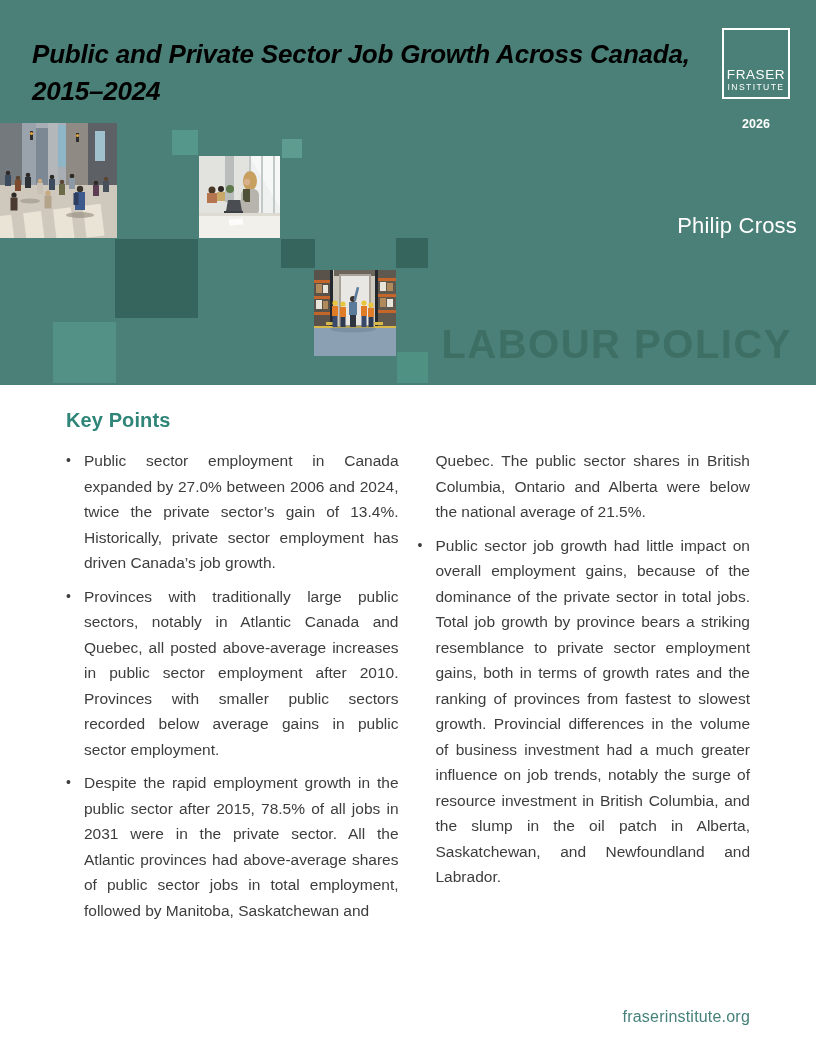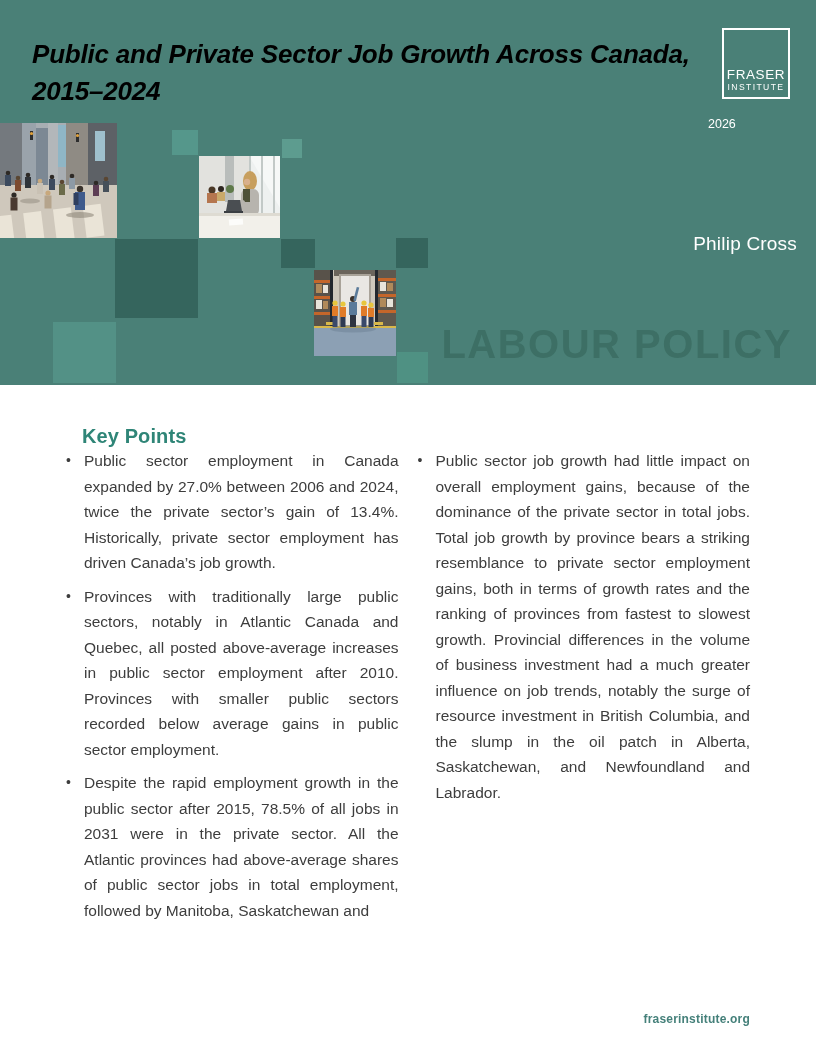--- a/index.html
+++ b/index.html
@@ -17,26 +17,26 @@
   }
   .logo-box{
     position:absolute;top:28px;right:26px;width:68px;height:71px;
     border:2px solid #ffffff;box-sizing:border-box;
     display:flex;flex-direction:column;justify-content:flex-end;align-items:center;
     padding-bottom:5px;color:#ffffff;
   }
   .logo-l1{font-size:13.5px;line-height:14px;letter-spacing:0.6px;font-weight:400;}
   .logo-l2{font-size:8.6px;line-height:10px;letter-spacing:1.4px;font-weight:400;}
   .logo-year{
-    position:absolute;top:117px;right:40px;width:68px;
-    color:#ffffff;font-size:12.5px;font-weight:normal;
+    position:absolute;top:117px;right:26px;width:68px;text-align:center;
+    color:#ffffff;font-size:12.5px;font-weight:bold;
   }
   .author{
     position:absolute;top:213px;right:19px;
-    color:#ffffff;font-size:19px;font-weight:500;letter-spacing:0.2px;margin-top:20px;
+    color:#ffffff;font-size:22px;font-weight:500;letter-spacing:0.2px;
   }
   .watermark{
     position:absolute;top:324px;right:24px;
     color:#3d6f65;font-size:40px;font-weight:bold;letter-spacing:1.5px;line-height:40px;
   }
   
   .sq{position:absolute;}
   .sq-a{left:172px;top:130px;width:26px;height:25px;background:#55978b;}
   .sq-b{left:282px;top:139px;width:20px;height:19px;background:#5d9c8f;}
   .sq-c{left:115px;top:239px;width:83px;height:79px;background:#35655d;}
@@ -44,41 +44,41 @@
   .sq-e{left:396px;top:238px;width:32px;height:30px;background:#35655d;}
   .sq-f{left:397px;top:352px;width:31px;height:31px;background:#4f9183;}
   .sq-g{left:53px;top:322px;width:63px;height:61px;background:#539186;}
   
   .photo{position:absolute;display:block;}
   .photo-street{left:0;top:123px;}
   .photo-office{left:199px;top:156px;}
   .photo-warehouse{left:314px;top:270px;}
   
   .key-points-heading{
-    position:absolute;left:66px;top:409px;margin:16px;
+    position:absolute;left:66px;top:409px;margin:0;
     color:#2f8577;font-size:20px;font-weight:bold;letter-spacing:0.1px;
   }
   .columns{
     position:absolute;left:66px;top:448px;width:684px;
     display:flex;gap:19px;
   }
   .col{flex:1 1 0;min-width:0;}
   .bullet-item{display:flex;margin:0 0 8px 0;}
   .dot{
     flex:0 0 18px;color:#3d3d3d;font-size:14px;line-height:25.5px;
   }
   .bullet-item p, .cont{
     margin:0;color:#3d3d3d;font-size:15.5px;line-height:25.5px;
     text-align:justify;hyphens:auto;-webkit-hyphens:auto;
   }
   .cont{margin:0 0 8px 18px;}
   
   .site{
     position:absolute;right:66px;bottom:30px;
-    color:#45807a;font-size:12px;font-weight:bold;letter-spacing:0.2px;
+    color:#45807a;font-size:16px;font-weight:normal;letter-spacing:0.2px;
   }
 </style>
 </head>
 <body>
 
 <div class="banner">
 
   <h1 class="title">Public and Private Sector Job Growth Across Canada, 2015–2024</h1>
 
   <div class="logo-box">
@@ -238,20 +238,21 @@
       <span class="dot">•</span>
       <p>Provinces with traditionally large public sectors, notably in Atlantic Canada and Quebec, all posted above-average increases in public sector employment after 2010. Provinces with smaller public sectors recorded below average gains in public sector employment.</p>
     </div>
     <div class="bullet-item">
       <span class="dot">•</span>
       <p>Despite the rapid employment growth in the public sector after 2015, 78.5% of all jobs in 2031 were in the private sector. All the Atlantic provinces had above-average shares of public sector jobs in total employment, followed by Manitoba, Saskatchewan and</p>
     </div>
   </div>
 
   <div class="col">
+    <p class="cont">Quebec. The public sector shares in British Columbia, Ontario and Alberta were below the national average of 21.5%.</p>
     <div class="bullet-item">
       <span class="dot">•</span>
       <p>Public sector job growth had little impact on overall employment gains, because of the dominance of the private sector in total jobs. Total job growth by province bears a striking resemblance to private sector employment gains, both in terms of growth rates and the ranking of provinces from fastest to slowest growth. Provincial differences in the volume of business investment had a much greater influence on job trends, notably the surge of resource investment in British Columbia, and the slump in the oil patch in Alberta, Saskatchewan, and Newfoundland and Labrador.</p>
     </div>
   </div>
 
 </div>
 
 <div class="site">fraserinstitute.org</div>
 

